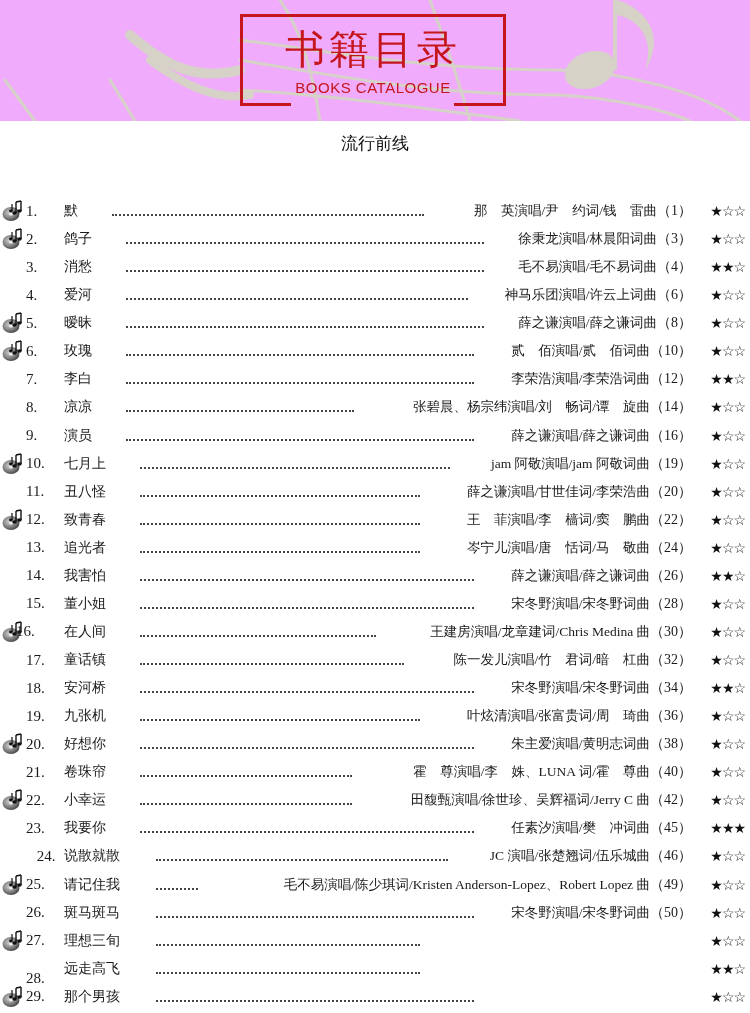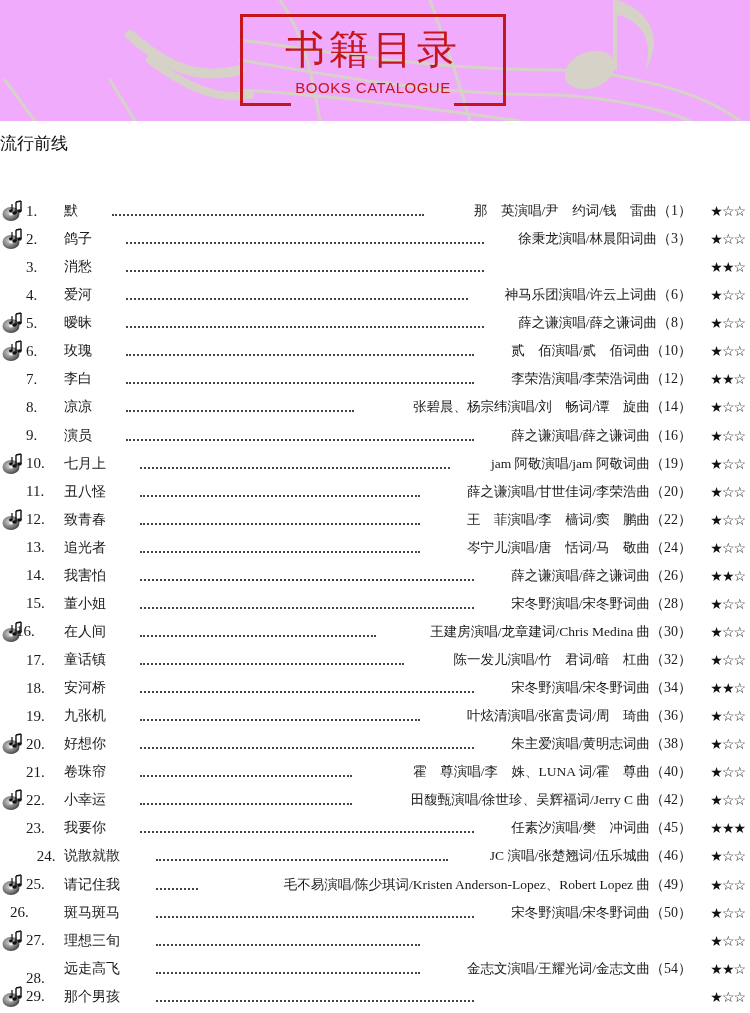--- a/index.html
+++ b/index.html
@@ -29,21 +29,21 @@
     position: absolute; left: 0; right: 0; top: 10px; text-align: center;
     font-family: "DejaVu Sans", sans-serif; font-size: 40px; letter-spacing: 4px;
     color: #c4161c; line-height: 44px;
   }
   .title-en {
     position: absolute; left: 0; right: 0; top: 63px; text-align: center;
     font-family: "Liberation Sans", sans-serif; font-size: 15px; letter-spacing: 0.5px;
     color: #c4161c; line-height: 16px;
   }
   .section-title {
-    position: absolute; left: 0; width: 750px; top: 132px; 
+    position: absolute; left: 0; width: 750px; top: 132px; text-align: center;
     font-family: "DejaVu Sans", sans-serif; font-size: 17px; color: #111;
   }
   .toc { position: absolute; left: 0; top: 197px; width: 750px; }
   .row {
     position: relative; height: 28.07px; display: flex; align-items: center;
     font-size: 14px; white-space: nowrap;
   }
   .cd {
     position: absolute; left: 2px; top: 3px; width: 24px; height: 22px;
   }
@@ -151,20 +151,23 @@
     <span class="credit">
       <span class="credit-text">徐秉龙演唱/林晨阳词曲</span><span class="page">（3）</span>
     </span>
     <span class="stars">★☆☆</span>
   </div>
     <div class="row">
 
     <span class="num">3.</span>
     <span class="song">消愁</span>
     <span class="leader" style="left: 126px; width: 358px;"></span>
+    <span class="credit">
+      <span class="credit-text">毛不易演唱/毛不易词曲</span><span class="page">（4）</span>
+    </span>
     <span class="stars">★★☆</span>
   </div>
     <div class="row">
 
     <span class="num">4.</span>
     <span class="song">爱河</span>
     <span class="leader" style="left: 126px; width: 342px;"></span>
     <span class="credit">
       <span class="credit-text">神马乐团演唱/许云上词曲</span><span class="page">（6）</span>
     </span>
@@ -527,21 +530,21 @@
     <span class="num" style="left: 26px;">25.</span>
     <span class="song">请记住我</span>
     <span class="leader" style="left: 156px; width: 42px;"></span>
     <span class="credit">
       <span class="credit-text">毛不易演唱/陈少琪词/Kristen Anderson-Lopez、Robert Lopez 曲</span><span class="page">（49）</span>
     </span>
     <span class="stars">★☆☆</span>
   </div>
     <div class="row">
 
-    <span class="num" style="left: 10px;">26.</span>
+    <span class="num" style="left: 26px;">26.</span>
     <span class="song">斑马斑马</span>
     <span class="leader" style="left: 156px; width: 318px;"></span>
     <span class="credit">
       <span class="credit-text">宋冬野演唱/宋冬野词曲</span><span class="page">（50）</span>
     </span>
     <span class="stars">★☆☆</span>
   </div>
     <div class="row">
     <svg class="cd" viewBox="0 0 24 22" width="24" height="22">
       <defs>
@@ -566,23 +569,20 @@
     <span class="num" style="left: 26px;">27.</span>
     <span class="song">理想三旬</span>
     <span class="leader" style="left: 156px; width: 264px;"></span>
     <span class="stars">★☆☆</span>
   </div>
     <div class="row">
 
     <span class="num" style="left: 26px; margin-top: 20px;">28.</span>
     <span class="song">远走高飞</span>
     <span class="leader" style="left: 156px; width: 264px;"></span>
-    <span class="credit">
-      <span class="credit-text">金志文演唱/王耀光词/金志文曲</span><span class="page">（54）</span>
-    </span>
     <span class="stars">★★☆</span>
   </div>
     <div class="row">
     <svg class="cd" viewBox="0 0 24 22" width="24" height="22">
       <defs>
         <radialGradient id="g" cx="40%" cy="40%" r="60%">
           <stop offset="0%" stop-color="#cfcfcf"></stop>
           <stop offset="70%" stop-color="#7a7a7a"></stop>
           <stop offset="100%" stop-color="#4a4a4a"></stop>
         </radialGradient>

